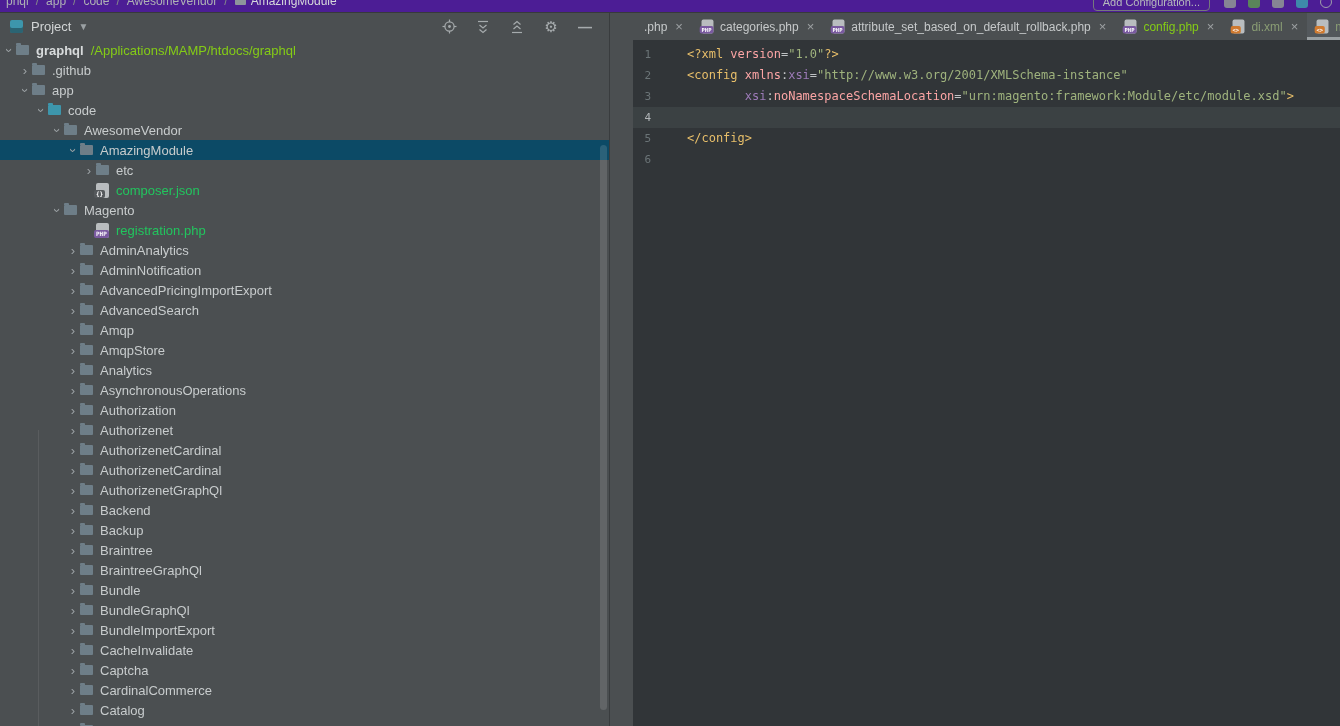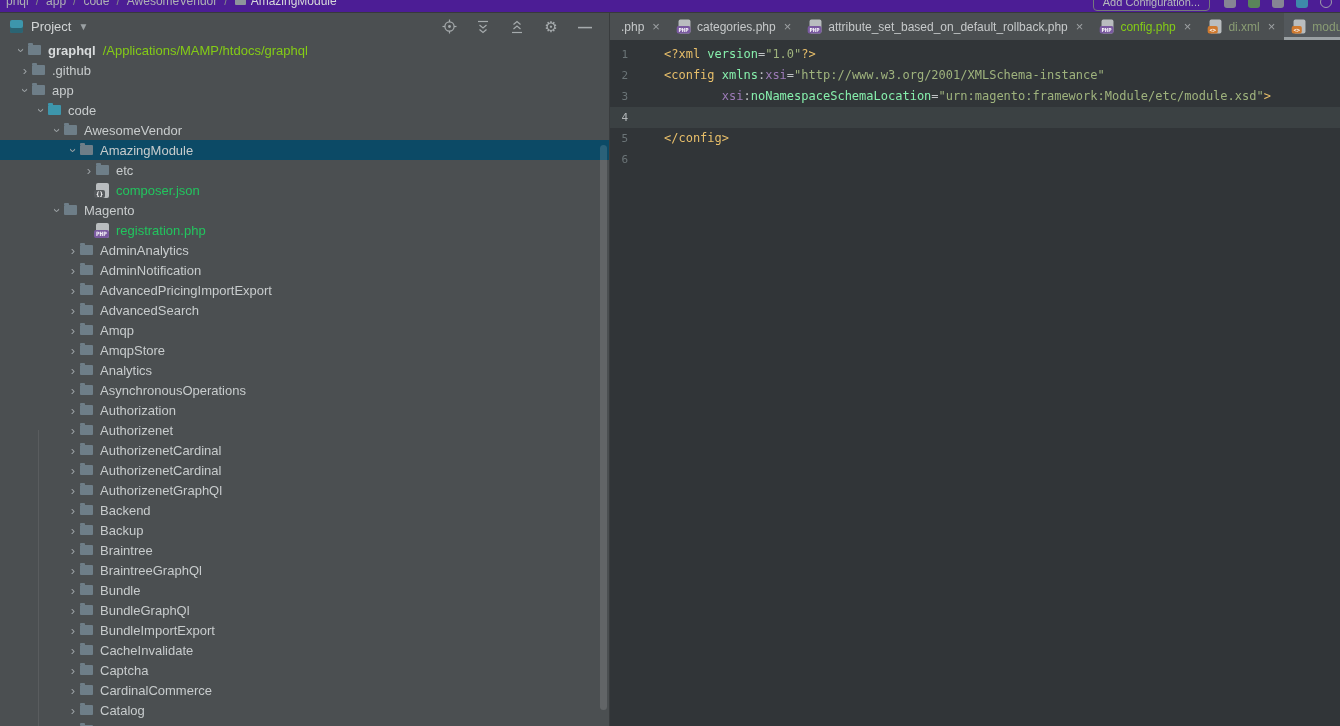--- a/index.html
+++ b/index.html
@@ -61,21 +61,21 @@
            font:bold 6px "DejaVu Sans Mono", monospace; color:#fff; line-height:1; }
   .badge.php { background:#7a5aa0; }
   .badge.xml { background:#d07a2f; }
   .badge.json { background:#55595c; }
   .tree-scrollbar { position:absolute; right:2px; top:105px; width:7px; height:565px;
            background:rgba(255,255,255,.13); border-radius:4px; }
   .indent-guide { position:absolute; left:38px; top:390px; bottom:0; width:1px;
            background:rgba(255,255,255,.08); }
 
   
-  .editor-col { flex:1; display:flex; flex-direction:column; min-width:0; }
+  .editor-col { flex:1; display:flex; flex-direction:column; min-width:0;margin-left:23px; }
   .tabbar { flex:0 0 27px; display:flex; align-items:stretch; background:#4b4f51;
             overflow:hidden; padding-left:2px; }
   .tab { display:flex; align-items:center; gap:6px; padding:0 9px; font-size:12px;
          color:#c6c9ca; position:relative; white-space:nowrap; }
   .tab .ticon { transform:scale(.92); }
   .tab.active { background:#53585c; }
   .tab.active::after { content:""; position:absolute; left:0; right:0; bottom:0; height:3px;
          background:#9aa0a3; }
   .tab .tclose { color:#9da1a3; font-size:13px; margin-left:2px; }
   .tab .tlabel.olive { color:#84cc16; }
@@ -83,21 +83,21 @@
   .tab .fpage { margin:0; }
 
   .editor { flex:1; background:#313538; font-family:"DejaVu Sans Mono", monospace;
             font-size:12px; overflow:hidden; padding-top:4px; }
   .code-line { display:flex; height:21px; line-height:21px; white-space:pre; }
   .code-line.active { background:#3b4143; }
   .ln { flex:0 0 18px; text-align:right; color:#6b7477; font-size:11px; }
   .code-line.active .ln { color:#b2b6b8; }
   .code { margin-left:36px; }
   .tk-tag { color:#e8bf6a; }
-  .tk-attr { color:#86efac; }
+  .tk-attr { color:#fca5a5; }
   .tk-ns { color:#9d7bb8; }
   .tk-punct { color:#c0c3c5; }
   .tk-str { color:#9fb37d; }
   .tk-plain { color:#c0c3c5; }
 </style>
 </head>
 <body>
 
 <div class="app">
 
@@ -157,21 +157,21 @@
           <svg width="14" height="14" viewBox="0 0 14 14" fill="none" stroke="#a6abad" stroke-width="1.2">
             <line x1="2" y1="12.5" x2="12" y2="12.5"></line>
               <path d="M3.5 9 L7 6 L10.5 9"></path>
               <path d="M3.5 4.5 L7 1.5 L10.5 4.5"></path>
           </svg>
           </span>
         <span class="hicon" style="font-size:15px">⚙</span>
         <span class="hicon" style="font-weight:bold">—</span>
       </div>
       <div class="tree" id="tree">
-          <div class="row" style="padding-left: 14px;">
+          <div class="row" style="padding-left: 2px;">
             <span class="chev expanded">›</span>
             <span class="folder"></span>
             <span class="label bold">graphql</span>
             <span class="path">/Applications/MAMP/htdocs/graphql</span>
           </div>
           <div class="row" style="padding-left: 18px;">
             <span class="chev">›</span>
             <span class="folder"></span>
             <span class="label">.github</span>
           </div>

